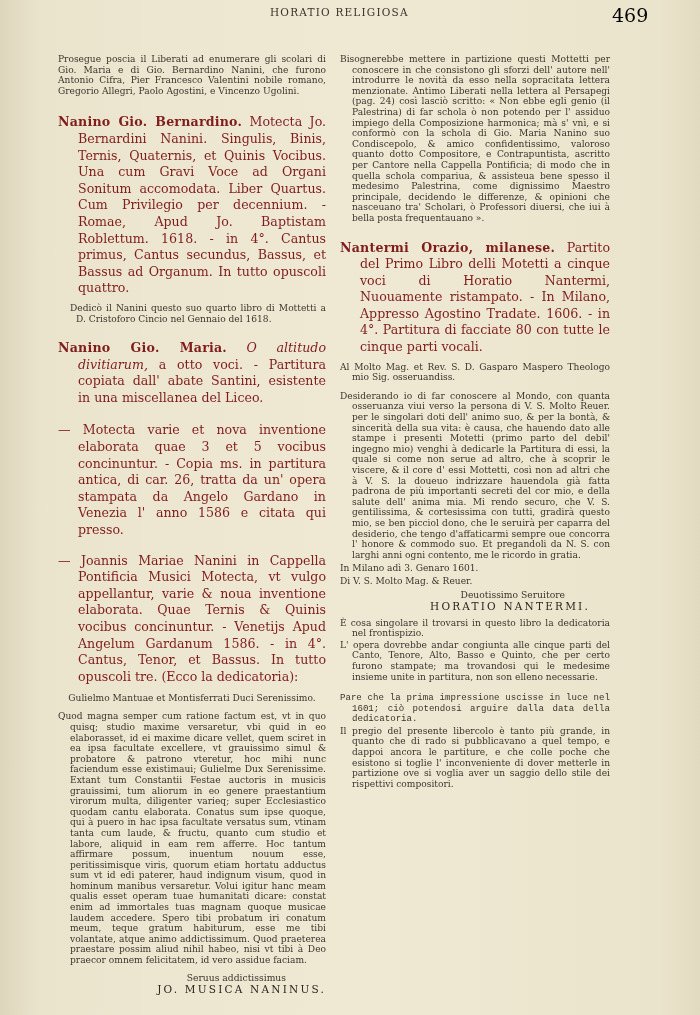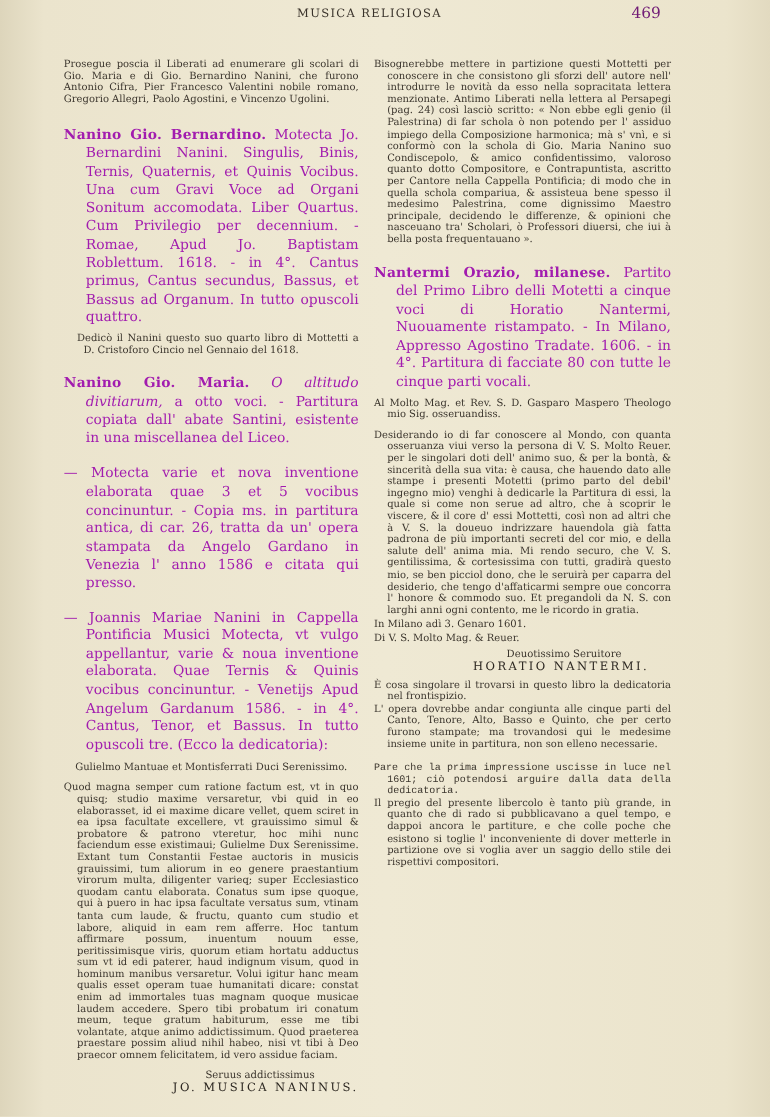--- a/index.html
+++ b/index.html
@@ -12,50 +12,50 @@
       position: relative;
     }
     .running-head {
       position: absolute; top: 6px; left: 0; width: 700px; height: 20px;
     }
     .running-title {
       position: absolute; left: 270px; top: 0;
       font-size: 10.5px; letter-spacing: 1.2px; color: #3a332b;
     }
     .page-number {
-      position: absolute; left: 574px; top: -2px;
-      font-size: 14px; color: #701a75;
+      position: absolute; left: 612px; top: -2px;
+      font-size: 19px; color: #000000;
     }
     .col { position: absolute; top: 42px; }
     .col-left { left: 58px; width: 268px; }
     .col-right { left: 340px; width: 270px; }
     p { margin: 0; text-align: justify; }
     .small {
       font-size: 9.1px; line-height: 10.6px; color: #3b352d;
       padding-left: 12px; text-indent: -12px;
     }
     .small.noindent { padding-left: 0; text-indent: 0; }
     .entry {
-      font-size: 12.6px; line-height: 16.6px; color: #a21caf;
+      font-size: 12.6px; line-height: 16.6px; color: #7f1d1d;
       padding-left: 20px; text-indent: -20px;
     }
     .entry .head { font-weight: bold; font-family: "DejaVu Serif", serif; letter-spacing: 0.2px; }
     .entry .title-it { font-style: italic; }
     .dash { letter-spacing: 0; }
     .sig1 { font-size: 9.2px; text-align: right; padding-right: 40px; color: #3b352d; }
     .sig2 { font-size: 10.5px; letter-spacing: 2.2px; text-align: right; color: #2b2620; }
     .centered-small { font-size: 9.1px; line-height: 11px; color: #3b352d; }
     .indent1 { padding-left: 14px; }
     .indent2 { padding-left: 26px; }
   </style>
 </head>
 <body>
 
 <div class="running-head">
-  <span class="running-title">MUSICA RELIGIOSA</span>
+  <span class="running-title">HORATIO RELIGIOSA</span>
   <span class="page-number">469</span>
 </div>
 
 <div class="col col-left">
   <p class="small noindent" style="margin-top:12px;">Prosegue poscia il Liberati ad enumerare gli scolari di Gio. Maria e di Gio. Bernardino Nanini, che furono Antonio Cifra, Pier Francesco Valentini nobile romano, Gregorio Allegri, Paolo Agostini, e Vincenzo Ugolini.</p>
 
   <p class="entry" style="margin-top:18px;"><span class="head">Nanino Gio. Bernardino.</span> <span>Motecta Jo. Bernardini Nanini. Singulis, Binis, Ternis, Quaternis, et Quinis Vocibus. Una cum Gravi Voce ad Organi Sonitum accomodata. Liber Quartus. Cum Privilegio per decennium. - Romae, Apud Jo. Baptistam Roblettum. 1618. - in 4°. Cantus primus, Cantus secundus, Bassus, et Bassus ad Organum. In tutto opuscoli quattro.</span></p>
   <p class="small" style="margin-top:6px; padding-left:18px; text-indent:-6px;">Dedicò il Nanini questo suo quarto libro di Mottetti a D. Cristoforo Cincio nel Gennaio del 1618.</p>
 
   <p class="entry" style="margin-top:16px;"><span class="head">Nanino Gio. Maria.</span> <span class="title-it">O altitudo divitiarum,</span> <span>a otto voci. - Partitura copiata dall' abate Santini, esistente in una miscellanea del Liceo.</span></p>

